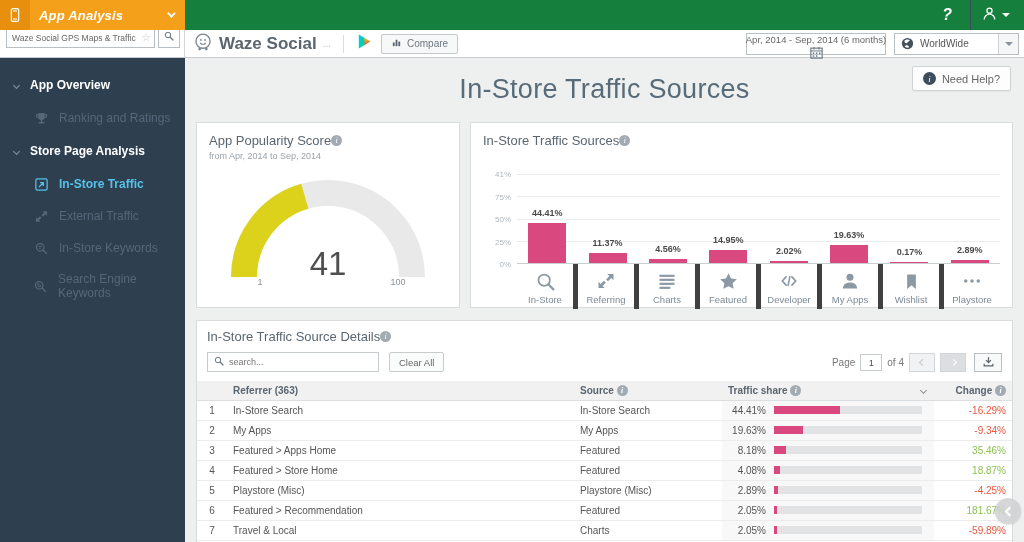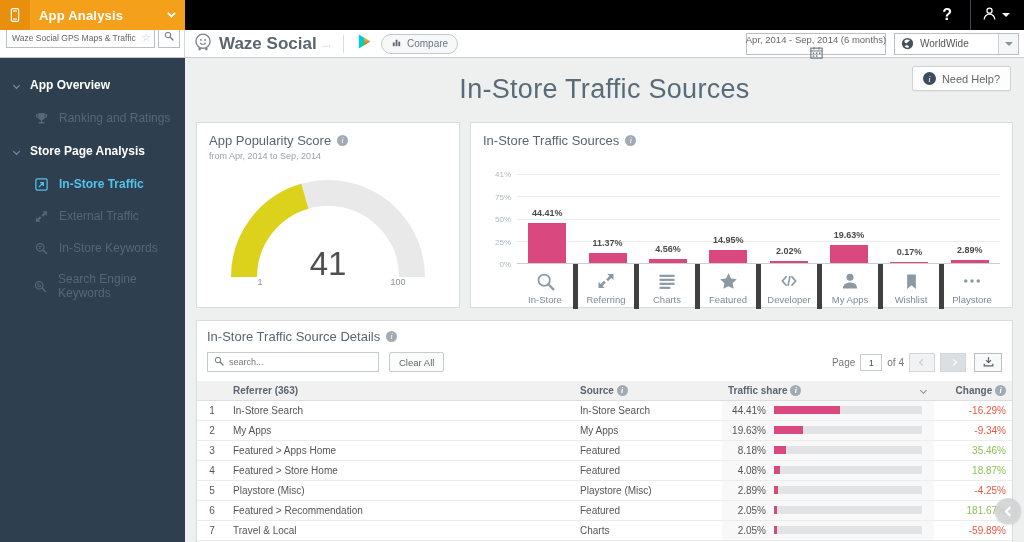--- a/index.html
+++ b/index.html
@@ -1,21 +1,21 @@
 <!DOCTYPE html>
 <html><head>
 <meta charset="utf-8">
 <style>
   * { margin:0; padding:0; box-sizing:border-box; }
   html,body { width:1024px; height:542px; }
   body { font-family:"Liberation Sans","DejaVu Sans",sans-serif; background:#eef0f0; overflow:hidden; }
   .screen { position:relative; width:1024px; height:542px; overflow:hidden; }
 
   
-  .topbar { position:absolute; top:0; left:0; width:1024px; height:30px; background:#000000; display:flex; align-items:stretch; z-index:30; }
+  .topbar { position:absolute; top:0; left:0; width:1024px; height:30px; background:#15803d; display:flex; align-items:stretch; z-index:30;font-style:italic; }
   .brand { width:185px; background:#f5a01a; display:flex; align-items:center; color:#fff; }
   .brand-ic { width:30px; height:30px; background:#e88f0d; display:flex; align-items:center; justify-content:center; }
   .brand-label { flex:1; font-size:13px; font-weight:bold; padding-left:9px; letter-spacing:.2px; }
   .chev { display:inline-block; width:6px; height:6px; border-right:2px solid #fff; border-bottom:2px solid #fff; transform:rotate(45deg) translateY(-2px); margin-right:12px; }
   .topbar-spacer { flex:1; }
   .tb-help { color:#fff; font-size:16px; font-weight:bold; align-self:center; padding:0 18px; cursor:pointer; }
   .tb-user { display:flex; align-items:center; gap:4px; padding:0 14px 0 10px; border-left:1px solid #3a4a5a; color:#fff; }
   .caret-down { width:0; height:0; border-left:4px solid transparent; border-right:4px solid transparent; border-top:4px solid #fff; }
 
   
@@ -23,21 +23,21 @@
   .appsearch { width:185px; border-right:1px solid #d4d8da; display:flex; align-items:center; padding:0 4px 12px 6px; gap:3px; background:#fff; }
   .searchfield { flex:1; height:20px; border:1px solid #b9bfc3; display:flex; align-items:center; background:#fff; }
   .searchfield input { flex:1; border:0; outline:none; font-size:8.5px; color:#666; padding:0 2px 0 5px; width:100px; font-family:inherit; }
   .field-star { color:#c9ced2; font-size:11px; padding-right:3px; }
   .searchbtn { width:22px; height:20px; border:1px solid #b9bfc3; background:#fff; display:flex; align-items:center; justify-content:center; cursor:pointer; }
   .appbar-main { flex:1; display:flex; align-items:center; padding:0 5px 0 8px; gap:8px; }
   .appid { display:flex; align-items:center; gap:6px; }
   .appname { font-size:17px; font-weight:bold; color:#5a6570; }
   .appname-suffix { font-size:10px; color:#c0c5c9; }
   .vsep { width:1px; height:18px; background:#d9dde0; margin:0 4px; }
-  .btn-compare { height:20px; border:1px solid #c3c8cc; background:#f7f8f8; color:#6b7680; font-size:10px; display:flex; align-items:center; gap:5px; padding:0 9px; border-radius:10px; cursor:pointer; }
+  .btn-compare { height:20px; border:1px solid #c3c8cc; background:#f7f8f8; color:#6b7680; font-size:10px; display:flex; align-items:center; gap:5px; padding:0 9px; border-radius:2px; cursor:pointer; }
   .flexfill { flex:1; }
   .datebox { width:140px; height:22px; border:1px solid #b9bfc3; display:flex; align-items:center; justify-content:space-between; padding:0 5px; background:#fff; cursor:pointer;flex-direction:column; }
   .datebox span { font-size:9.5px; color:#666; white-space:nowrap; }
   .regionbox { width:125px; height:22px; border:1px solid #b9bfc3; display:flex; align-items:center; background:#fff; cursor:pointer; }
   .regionbox .rg-label { flex:1; font-size:10px; color:#555; padding-left:5px; }
   .rg-arrow { width:20px; height:100%; border-left:1px solid #ccd1d4; display:flex; align-items:center; justify-content:center; background:#f5f6f6; }
   .rg-arrow .caret-down { border-top-color:#8a949c; }
 
   
   .sidebar { position:absolute; top:58px; left:0; width:185px; height:484px; background:#2e3f50; padding-top:10px; z-index:20; }
@@ -51,21 +51,21 @@
   
   .main { position:absolute; top:58px; left:185px; width:839px; height:484px; background:#eef0f0; padding:0 11px; }
   .pagehead { position:relative; height:64px; }
   .pagehead h1 { text-align:center; font-size:27px; font-weight:300; color:#586b79; padding-top:16px; letter-spacing:.3px; }
   .btn-needhelp { position:absolute; top:8px; right:2px; background:#fdfdfd; border:1px solid #cfd3d6; border-radius:2px; height:25px; display:flex; align-items:center; gap:6px; padding:0 10px; font-size:11px; color:#666; cursor:pointer; box-shadow:0 1px 1px rgba(0,0,0,.04); }
   .info-dark { display:inline-flex; width:13px; height:13px; border-radius:50%; background:#3d4d5c; color:#fff; font-size:9px; font-style:italic; font-family:"Liberation Serif",serif; align-items:center; justify-content:center; }
   .info-gray { display:inline-flex; width:11px; height:11px; border-radius:50%; background:#a2abb2; color:#fff; font-size:8px; font-style:italic; font-family:"Liberation Serif",serif; align-items:center; justify-content:center; vertical-align:1px; }
 
   .cards { display:flex; gap:10px; }
   .card { background:#fff; border:1px solid #d8dcde; }
-  .card-title { font-size:13px; color:#5a6670; display:flex; align-items:center; gap:6px; }
+  .card-title { font-size:13px; color:#5a6670; display:flex; align-items:center; }
   .card-pop { width:264px; height:186px; padding:10px 12px; }
   .card-sub { font-size:9px; color:#9aa3aa; margin-top:3px; }
   .gauge-wrap { display:flex; justify-content:center; margin-top:8px; }
 
   .card-bars { flex:1; height:186px; padding:10px 12px 0 12px; display:flex; flex-direction:column; }
   .chart-body { display:flex; margin-top:26px; }
   .yaxis { width:34px; position:relative; height:90px; }
   .ytick { position:absolute; right:6px; transform:translateY(-50%); font-size:8px; color:#aeb7bd; }
   .plot { flex:1; position:relative; height:90px; border-bottom:1px solid #c9cED1; }
   .gridline { position:absolute; left:0; right:0; height:1px; background:#e9ebec; }

